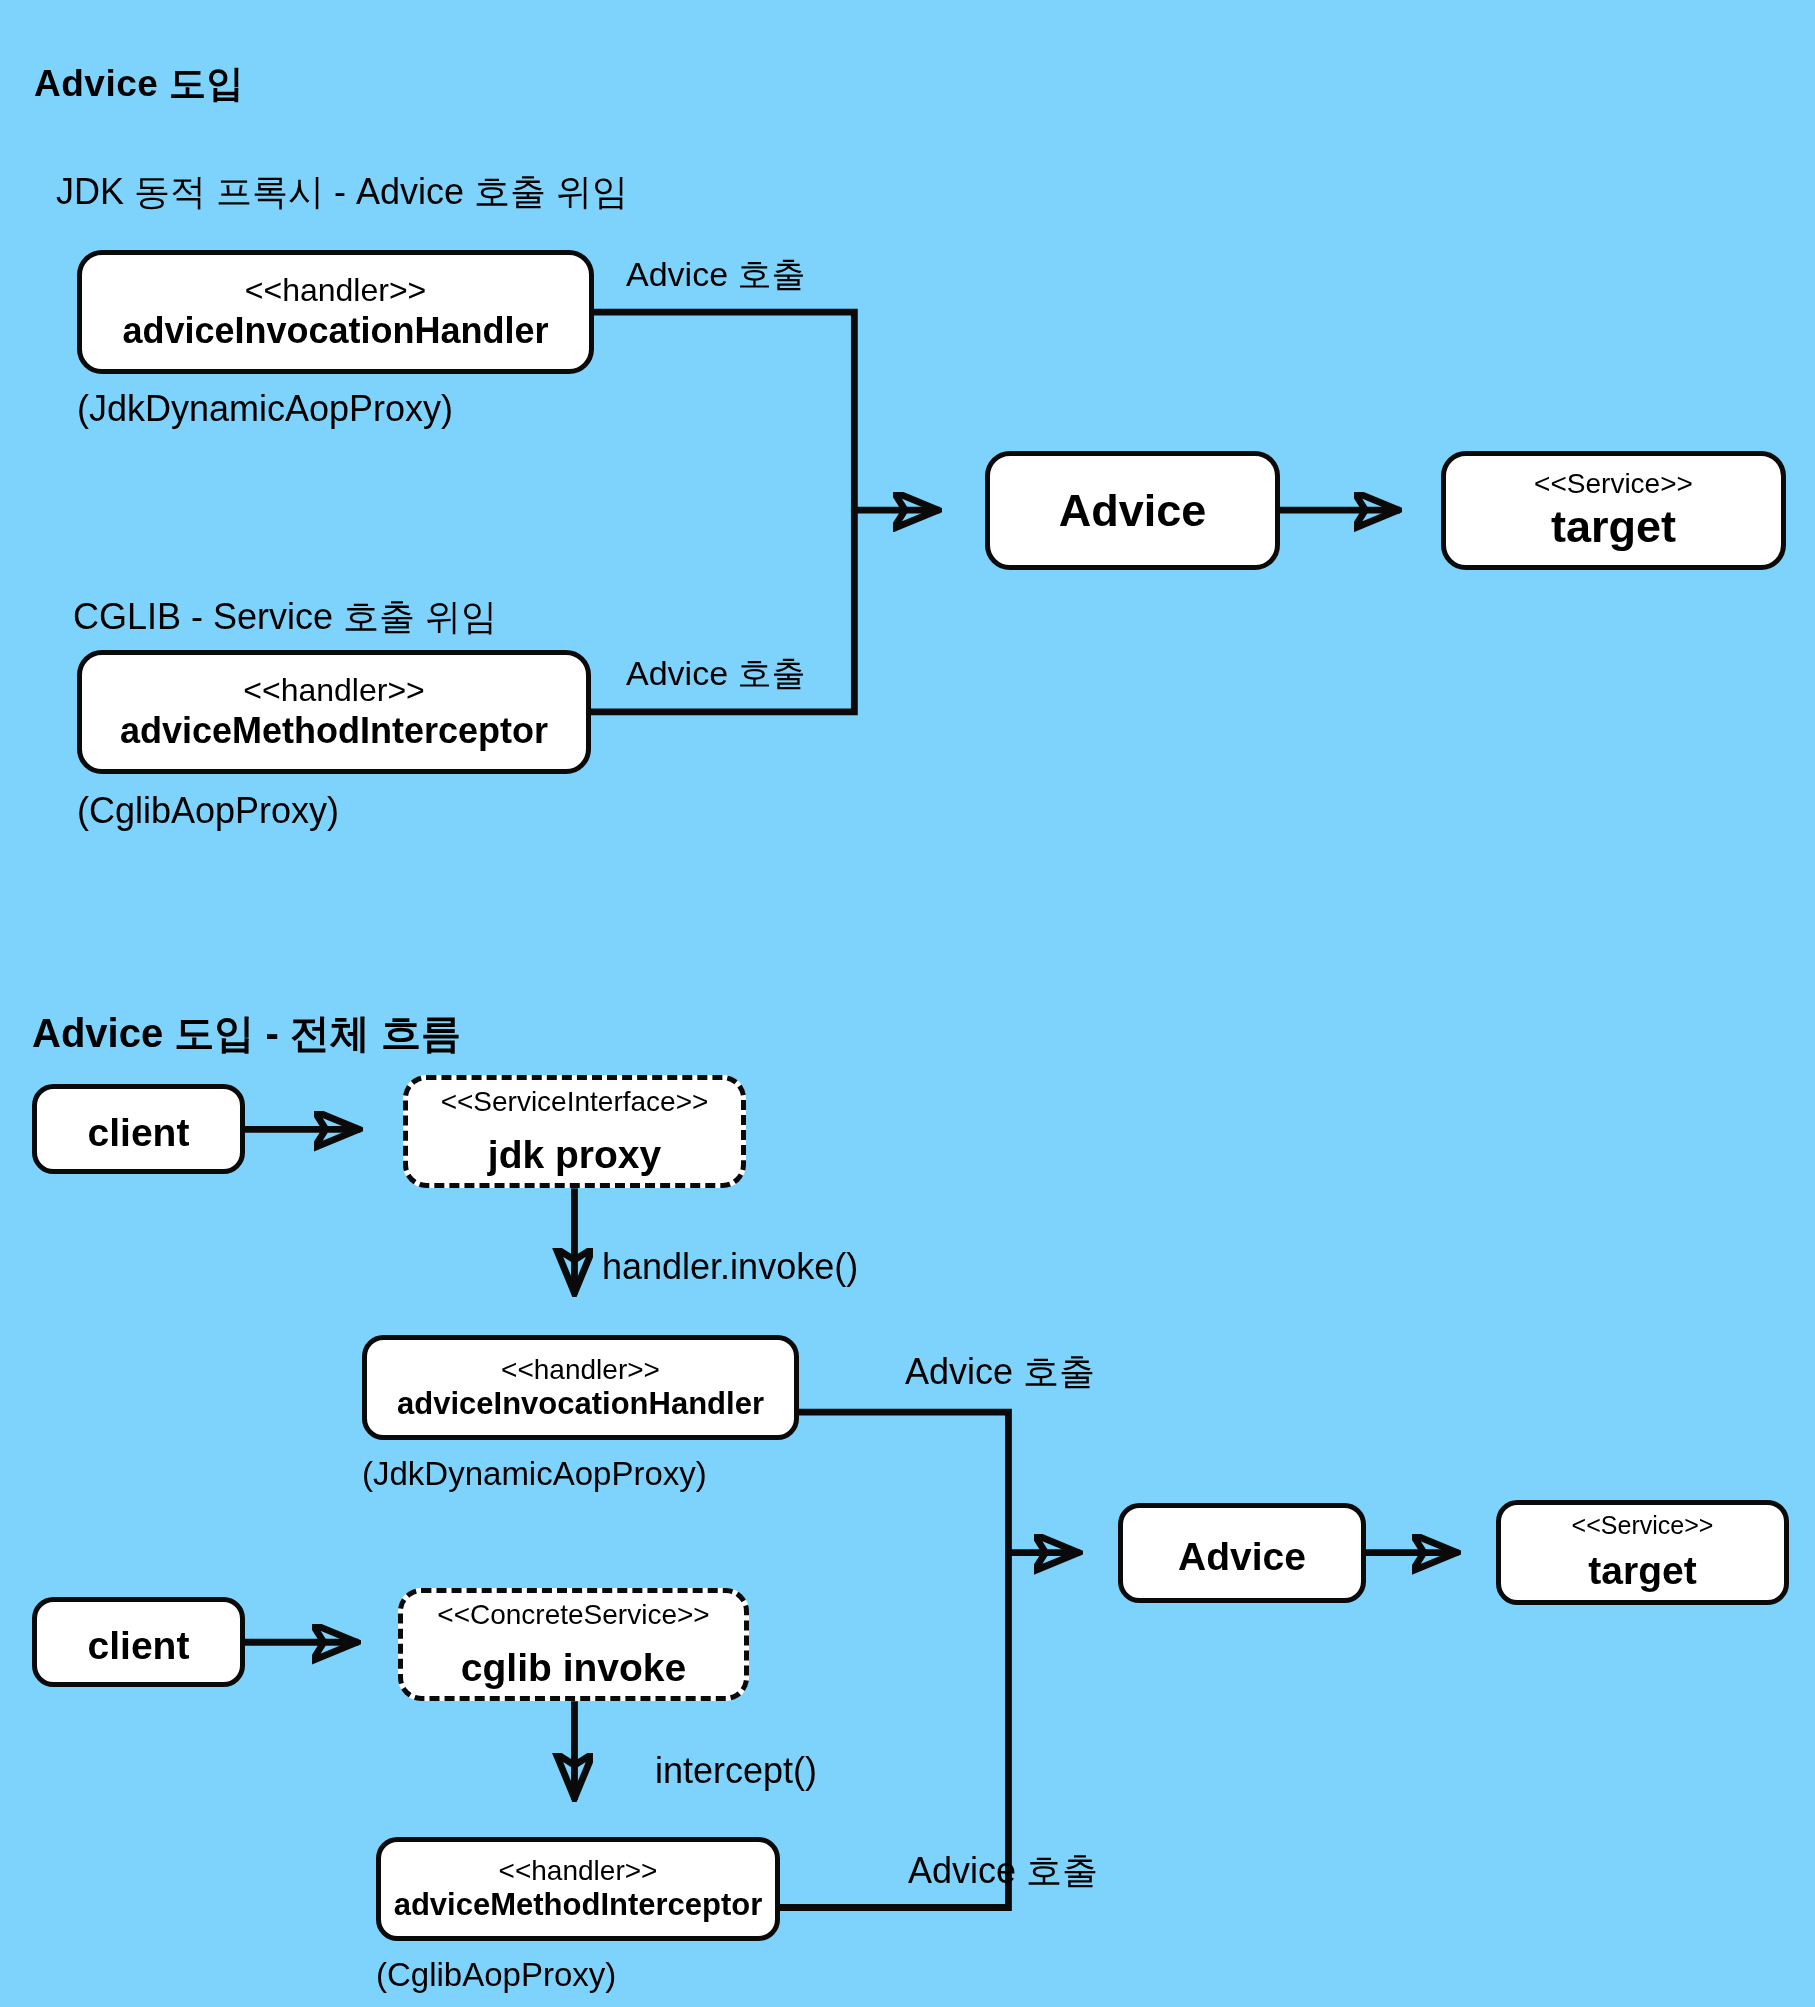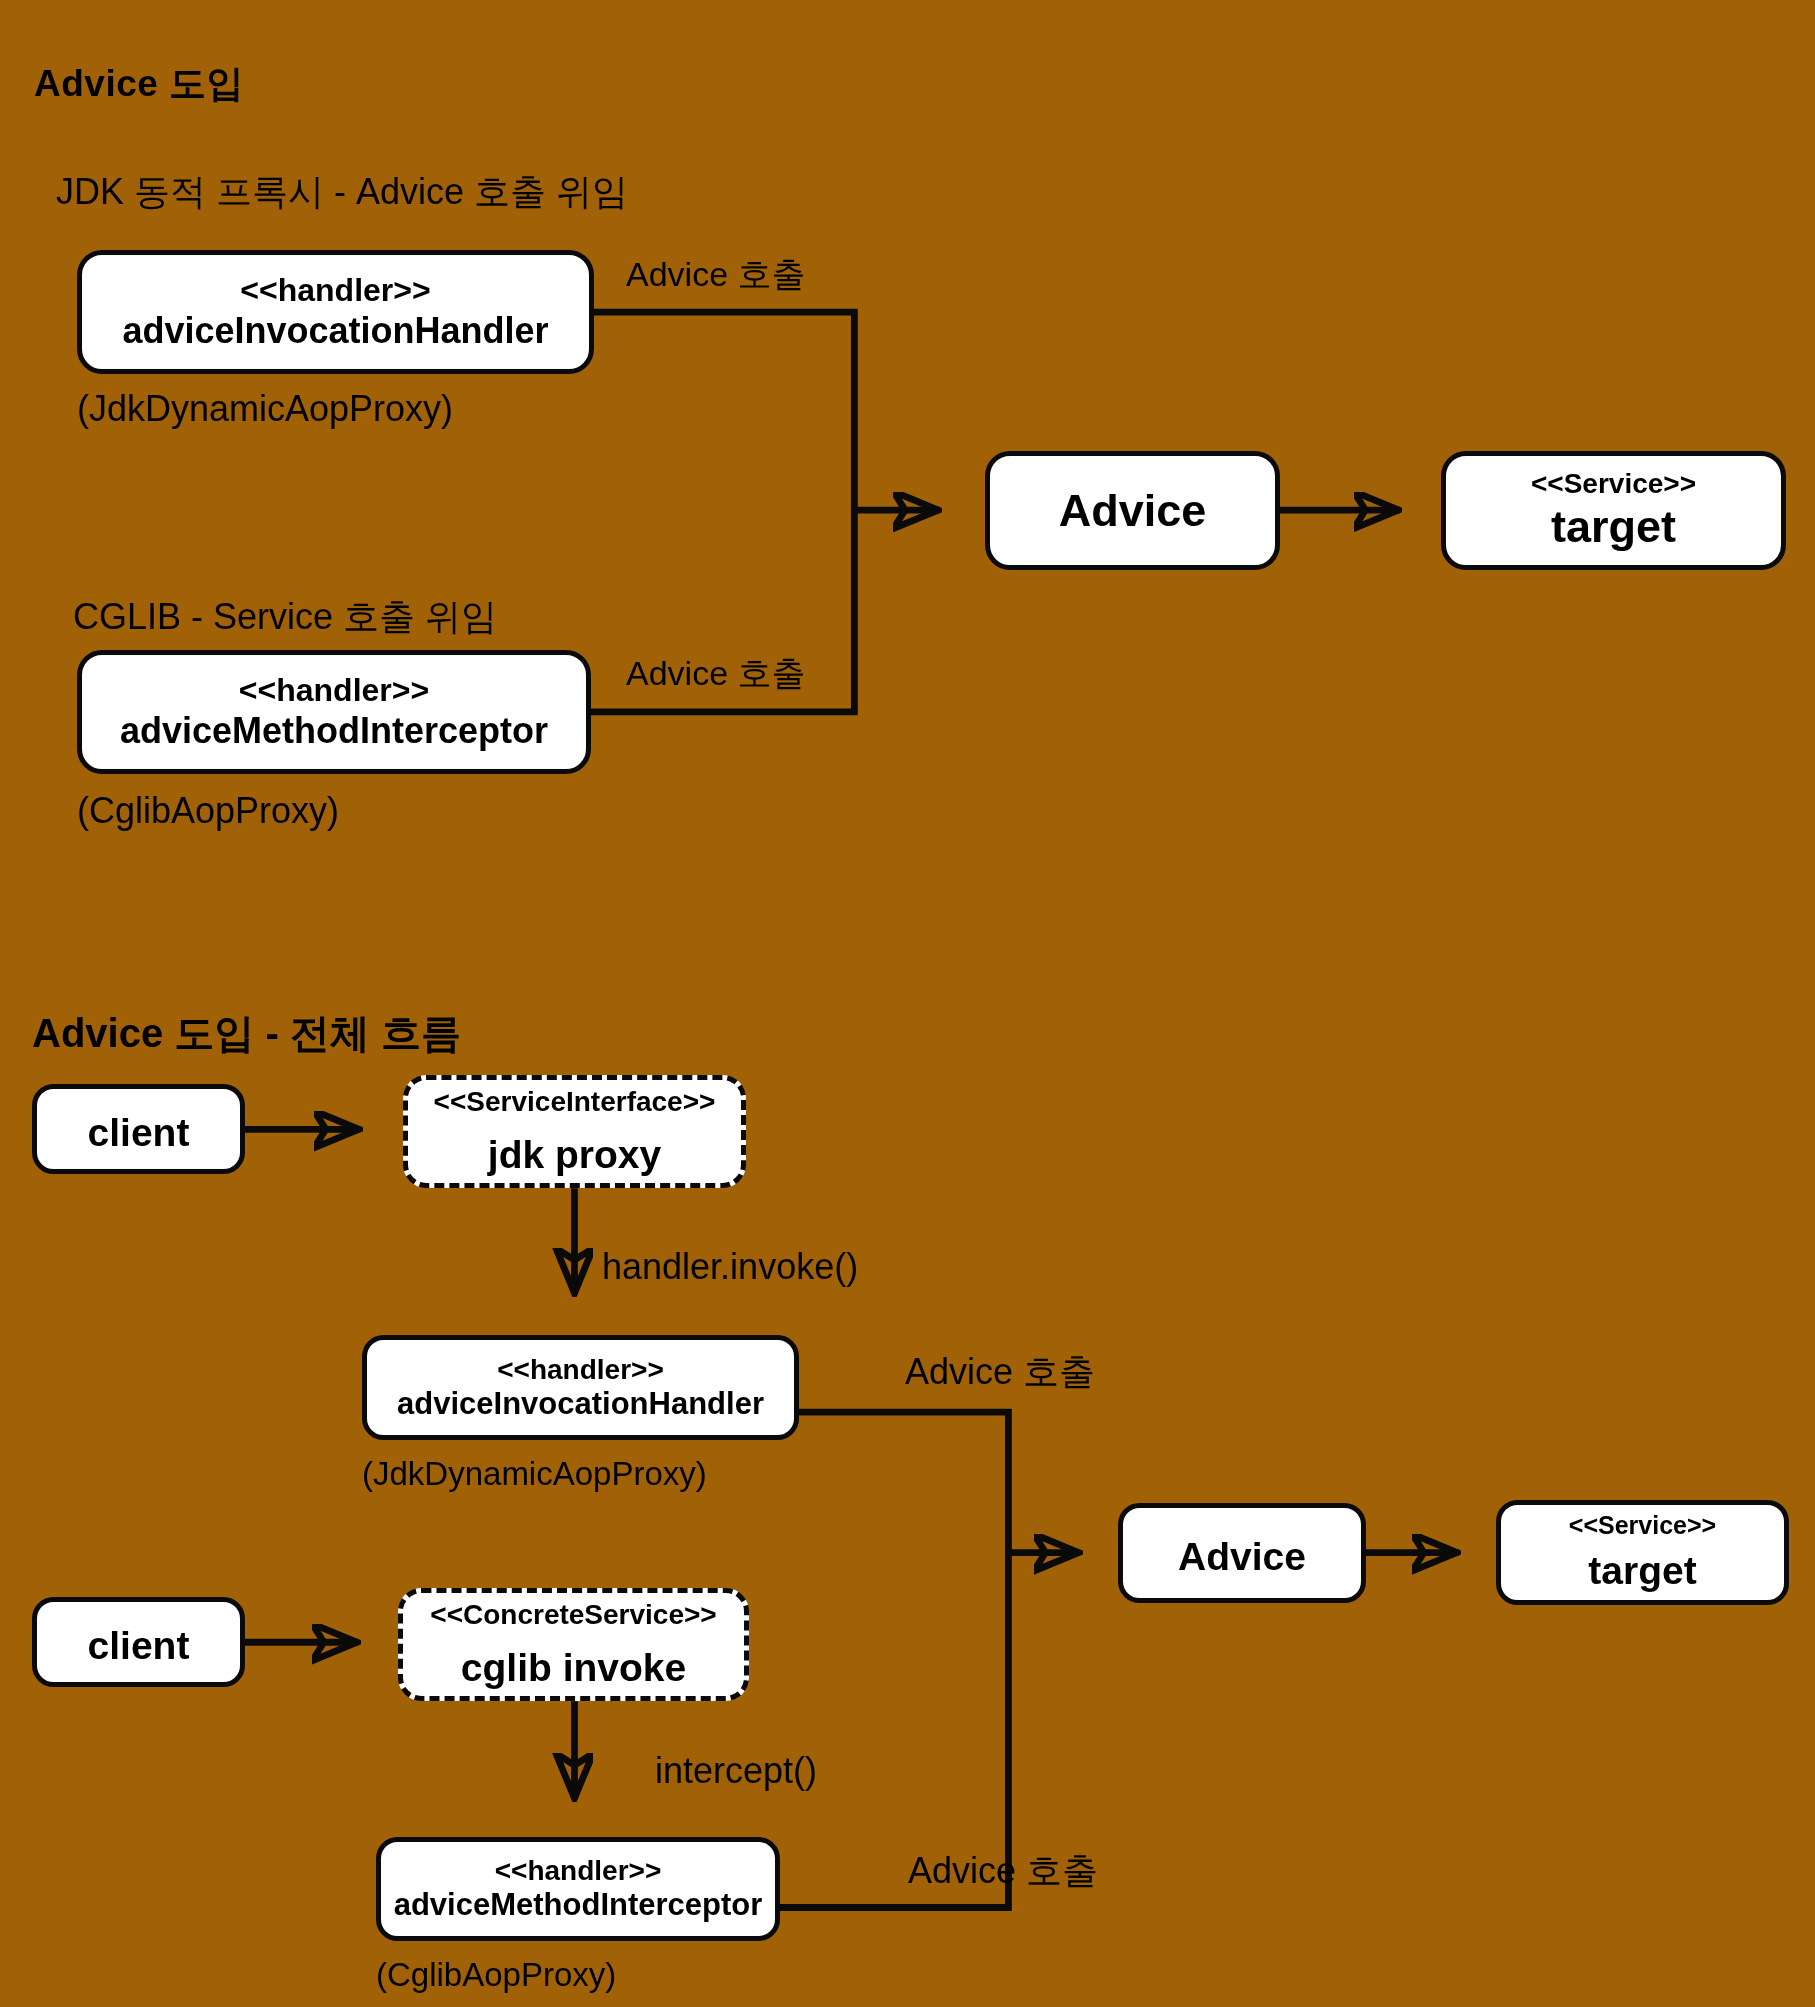--- a/index.html
+++ b/index.html
@@ -1,35 +1,35 @@
 <!DOCTYPE html>
 <html><head>
 <meta charset="utf-8">
 <style>
   html,body{margin:0;padding:0;background:#ffffff;}
   body{font-family:"Liberation Sans", sans-serif; color:#000;}
-  #canvas{position:relative;width:1816px;height:2007px;background:#a16207;overflow:hidden;}
+  #canvas{position:relative;width:1816px;height:2007px;background:#7dd3fc;overflow:hidden;}
 
   .abs{position:absolute;}
 
   .h1{font-size:37px;font-weight:bold;letter-spacing:0.5px;}
   .h2{font-size:40px;font-weight:bold;}
   .sub{font-size:36px;font-weight:400;}
 
   .node{
     position:absolute;
     border:5.9px solid #0a0a0a;
     border-radius:25px;
     background:#fff;
     display:flex;flex-direction:column;align-items:center;justify-content:center;
     text-align:center;line-height:1.18;
     box-sizing:border-box;
   }
   .node.dashed{border:5.9px dashed #0a0a0a;border-radius:23.4px;gap:6px;}
-  .node .stereo{font-weight:bold;font-size:32px;}
+  .node .stereo{font-weight:normal;font-size:32px;}
   .node .stereo.sm{font-size:28px;}
   .node .stereo.xs{font-size:25px;}
   .node .name{font-weight:bold;font-size:36px;}
   .node .name.lg{font-size:45px;}
   .node .name.md{font-size:39px;margin-top:8px;}
   .node .name.sm{font-size:31px;}
 
   .caption{position:absolute;font-size:36px;font-weight:400;text-align:left;}
   .caption.sm{font-size:33px;}
   .edge-label{position:absolute;font-size:34px;font-weight:400;white-space:nowrap;}

